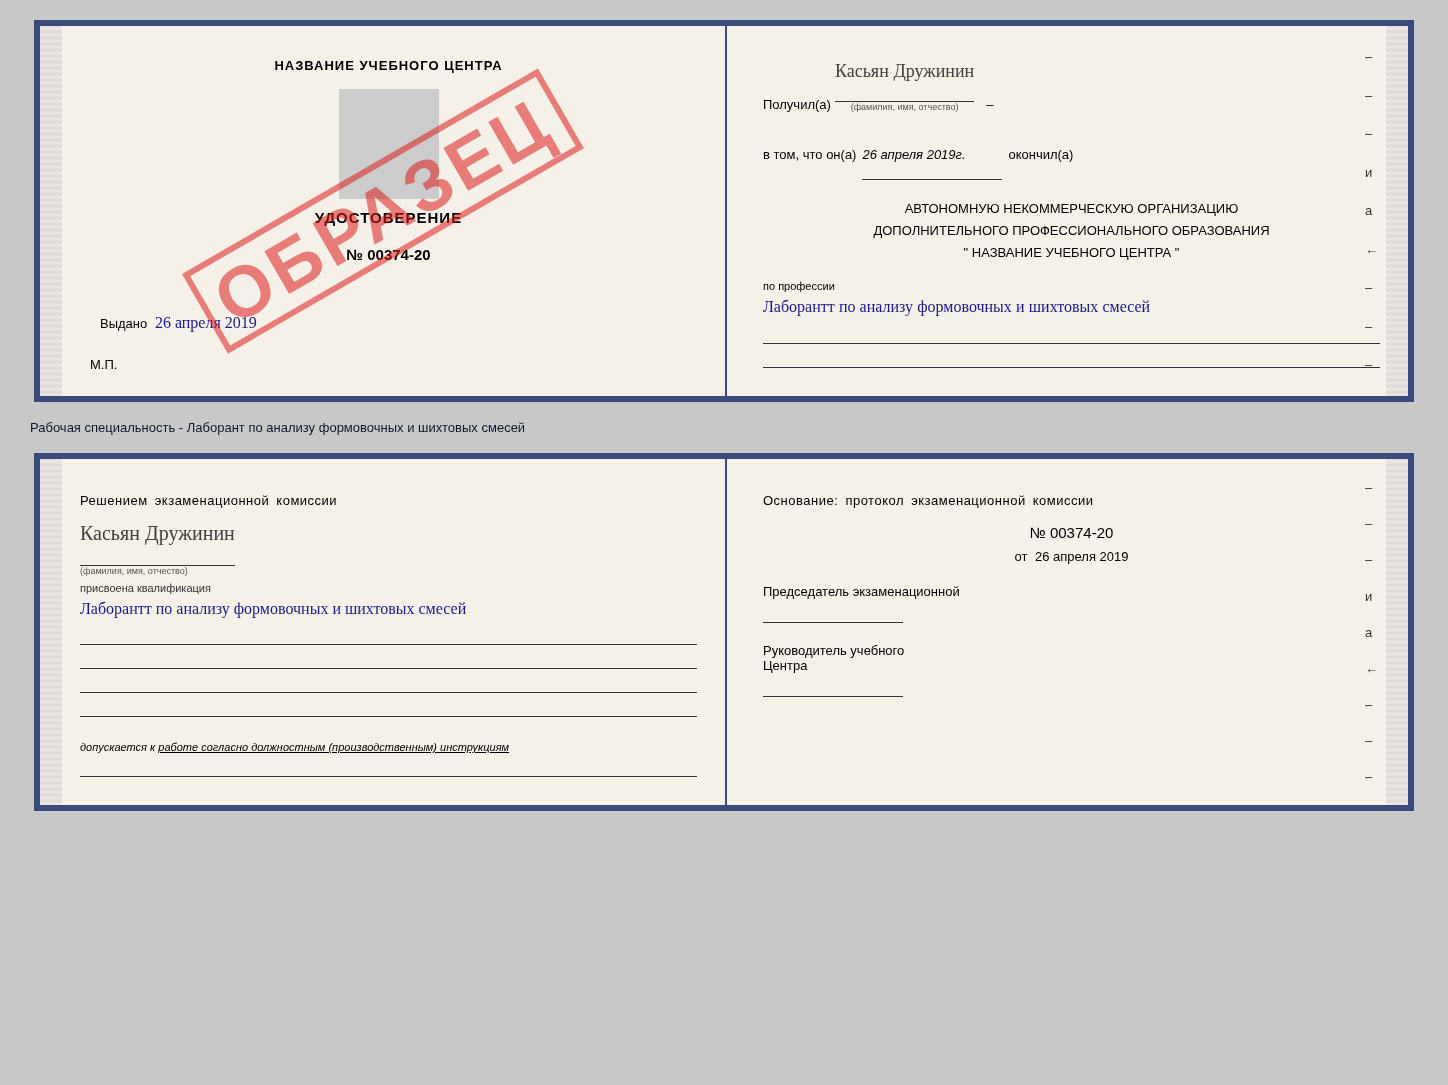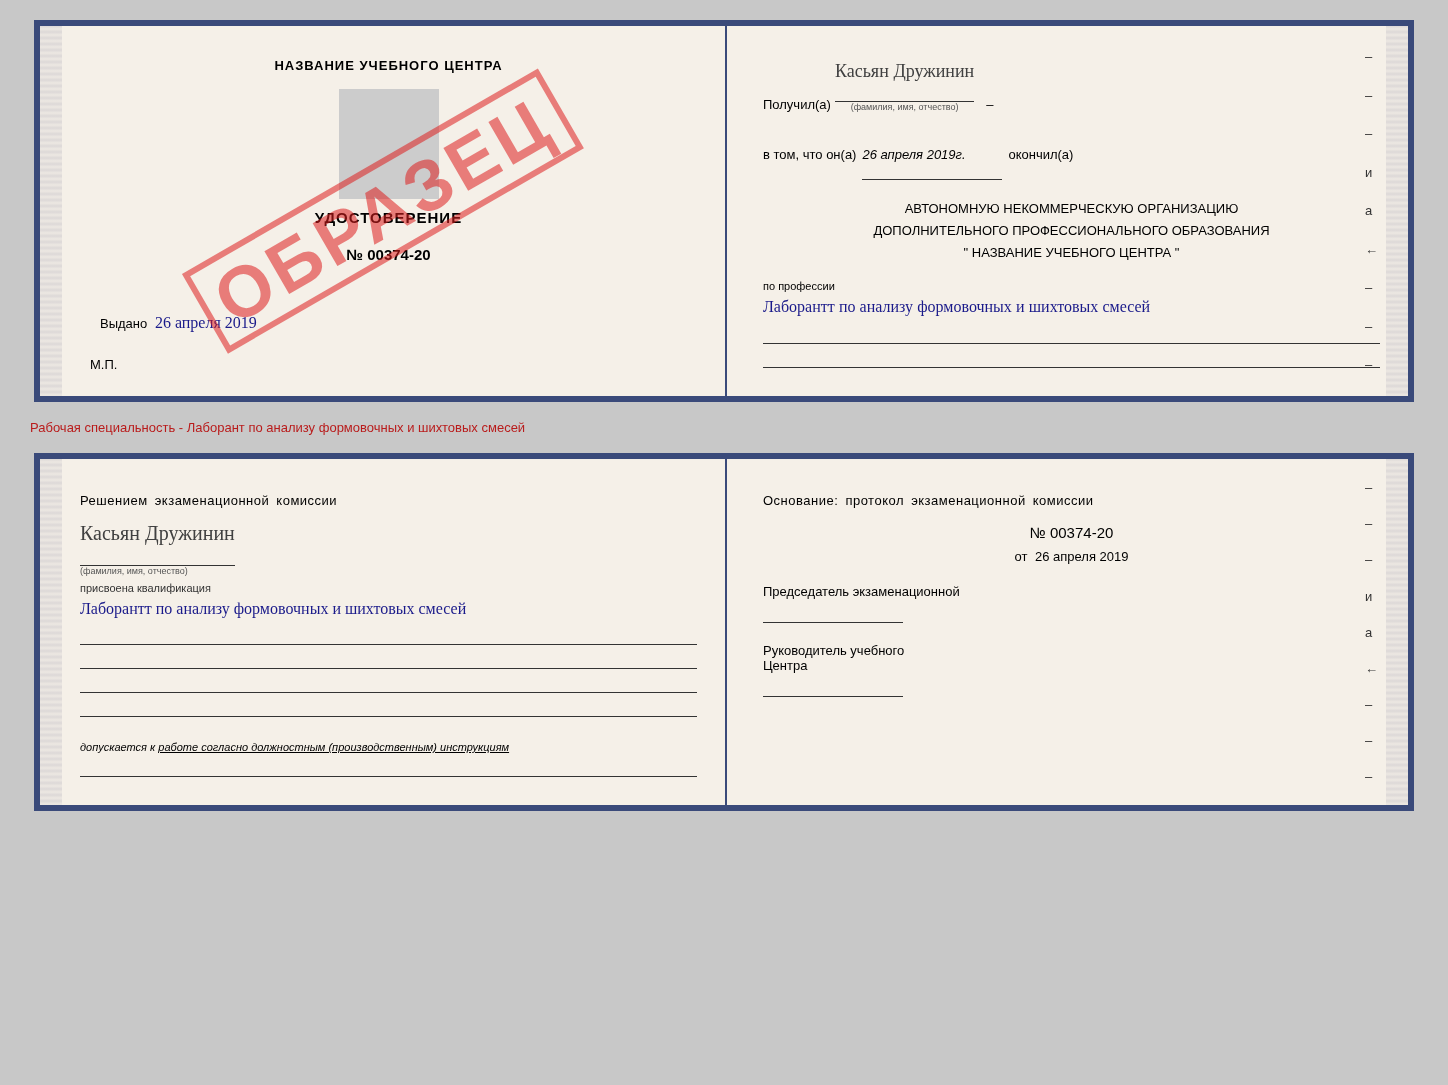--- a/index.html
+++ b/index.html
@@ -218,21 +218,21 @@
       flex-direction: column;
       justify-content: space-evenly;
       font-size: 13px;
       color: #333;
     }
 
     
     .middle-text {
       font-size: 13px;
       font-family: Arial, sans-serif;
-      color: #b91c1c;
+      color: #0f172a;
       align-self: flex-start;
       padding-left: 10px;
     }
 
     
     .lower-left {
       padding-left: 40px;
       font-family: Arial, sans-serif;
       font-size: 13px;
     }

